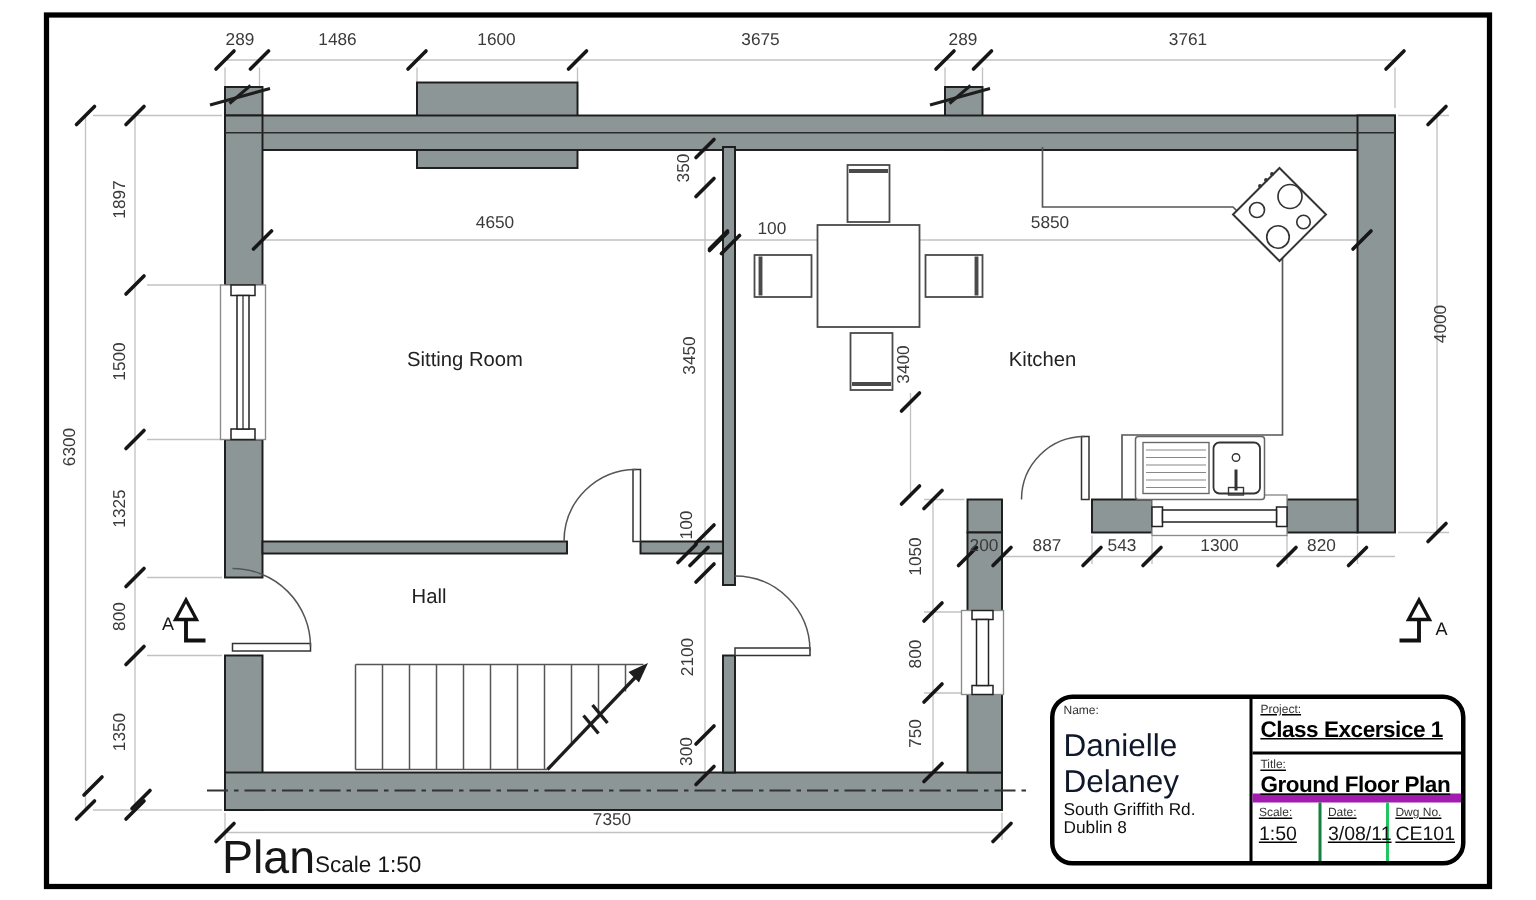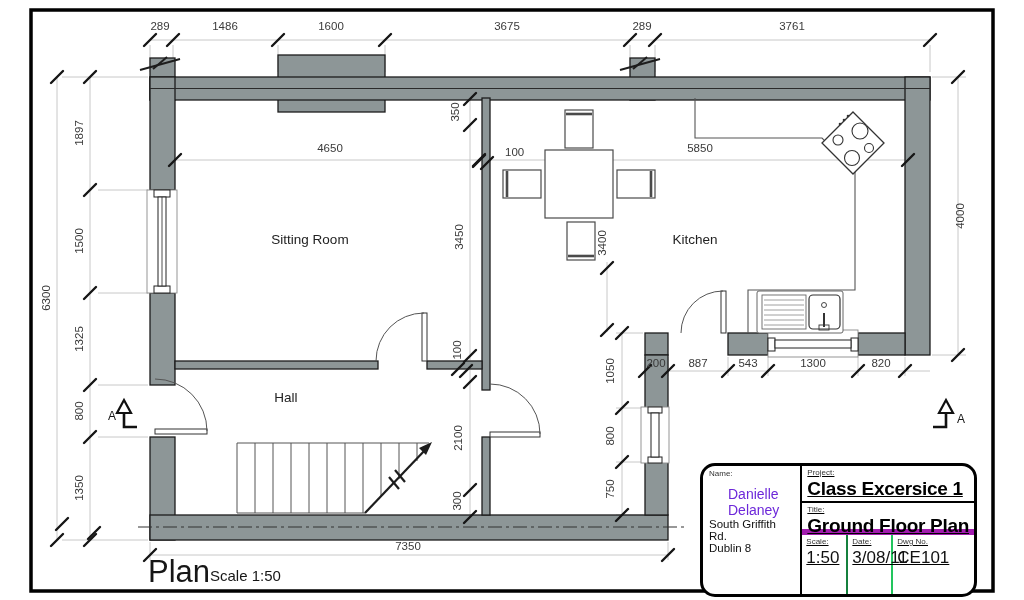--- a/index.html
+++ b/index.html
@@ -6,38 +6,38 @@
   body{width:1024px;height:600px;position:relative;overflow:hidden;
        font-family:"Liberation Sans", sans-serif;}
   svg text{font-family:"Liberation Sans", sans-serif;}
   .dimtext{font-size:11.5px;fill:#3a3a3a;}
   .roomtext{font-size:13.5px;fill:#222;}
   .captxt{font-size:31px;fill:#161616;}
   .capscale{font-size:15px;fill:#161616;}
   .sectxt{font-size:12px;fill:#161616;}
 
   
-  .title-block{position:absolute;left:700px;top:463px;width:277px;height:134px;
+  .title-block{position:absolute;left:700px;top:463px;width:277px;height:114px;
     border:3px solid #000;border-radius:15px;background:#fff;box-sizing:border-box;
     display:flex;overflow:hidden;}
   .tb-left{width:134px;border-right:2px solid #000;box-sizing:border-box;
     padding:3px 6px;}
   .tb-right{flex:1;display:flex;flex-direction:column;text-decoration:underline;}
   .tb-label{font-size:8px;color:#333;}
-  .tb-name{font-size:14px;color:#6d28d9;margin-top:8px;margin-left:19px;}
+  .tb-name{font-size:21px;color:#0f172a;margin-top:8px;}
   .tb-org{font-size:11.5px;font-weight:bold;color:#111;margin-top:11px;}
   .tb-addr{font-size:11.5px;color:#111;}
   .tb-row-project{height:37px;border-bottom:2px solid #000;box-sizing:border-box;padding:2px 5px;}
   .tb-row-title{height:32px;border-bottom:6px solid #a21caf;box-sizing:border-box;padding:2px 5px;}
-  .tb-big{font-size:19px;font-weight:bold;color:#000;letter-spacing:-0.3px;margin-top:1px;white-space:nowrap;}
+  .tb-big{font-size:15px;font-weight:bold;color:#000;letter-spacing:-0.3px;margin-top:1px;white-space:nowrap;}
   .tb-row-bottom{flex:1;display:flex;}
   .tb-cell{width:46px;border-right:2px solid #15803d;box-sizing:border-box;padding:2px 4px;}
   .tb-cell2{width:45px;border-right:2px solid #22c55e;box-sizing:border-box;padding:2px 4px;}
   .tb-cell3{flex:1;padding:2px 4px;}
-  .tb-val{font-size:17px;color:#111;margin-top:2px;white-space:nowrap;}
+  .tb-val{font-size:13px;color:#111;margin-top:2px;white-space:nowrap;}
 </style>
 </head>
 <body>
 
 
 
 <svg width="1024" height="600" viewBox="0 0 1024 600">
 
   <rect x="31" y="10" width="962" height="581" fill="#ffffff" stroke="#000" stroke-width="3.5"></rect>
 

